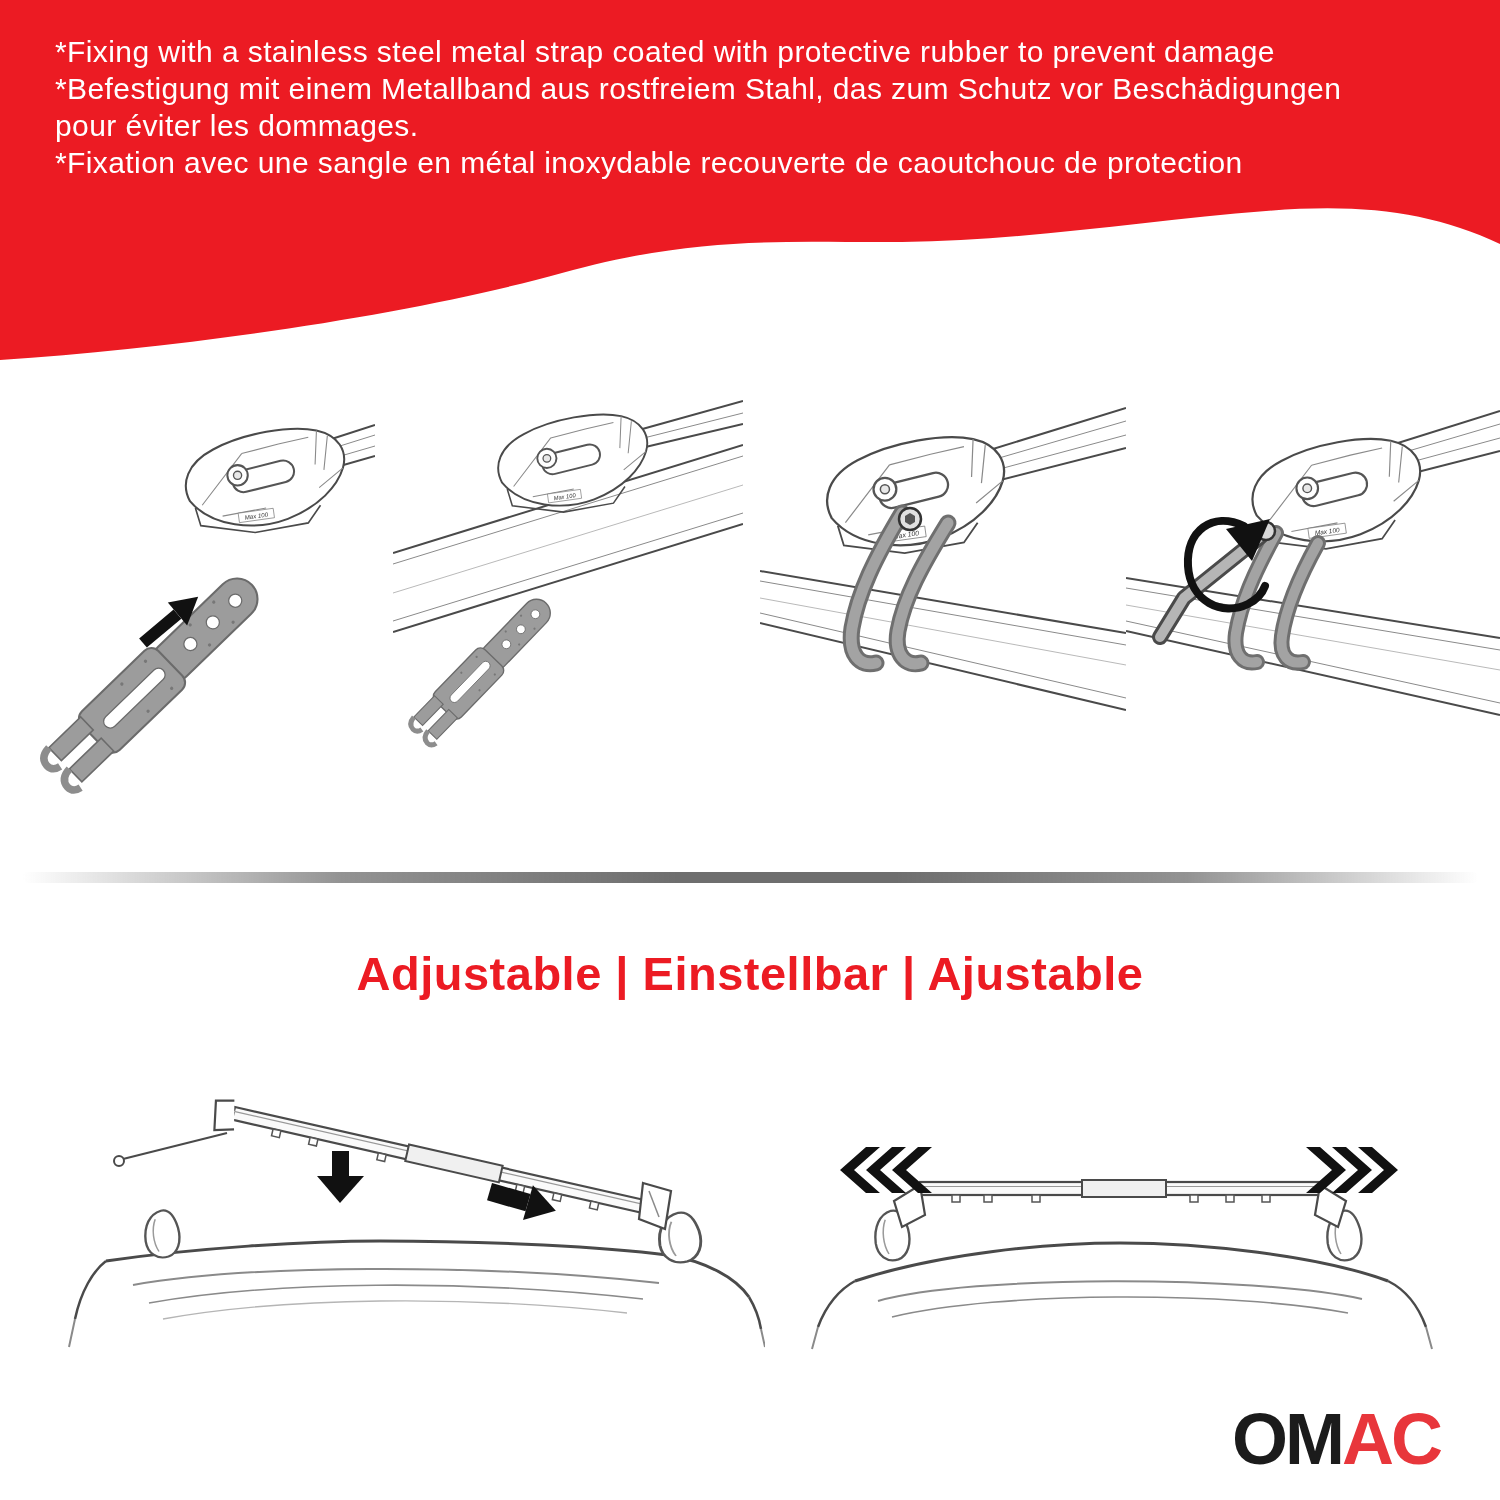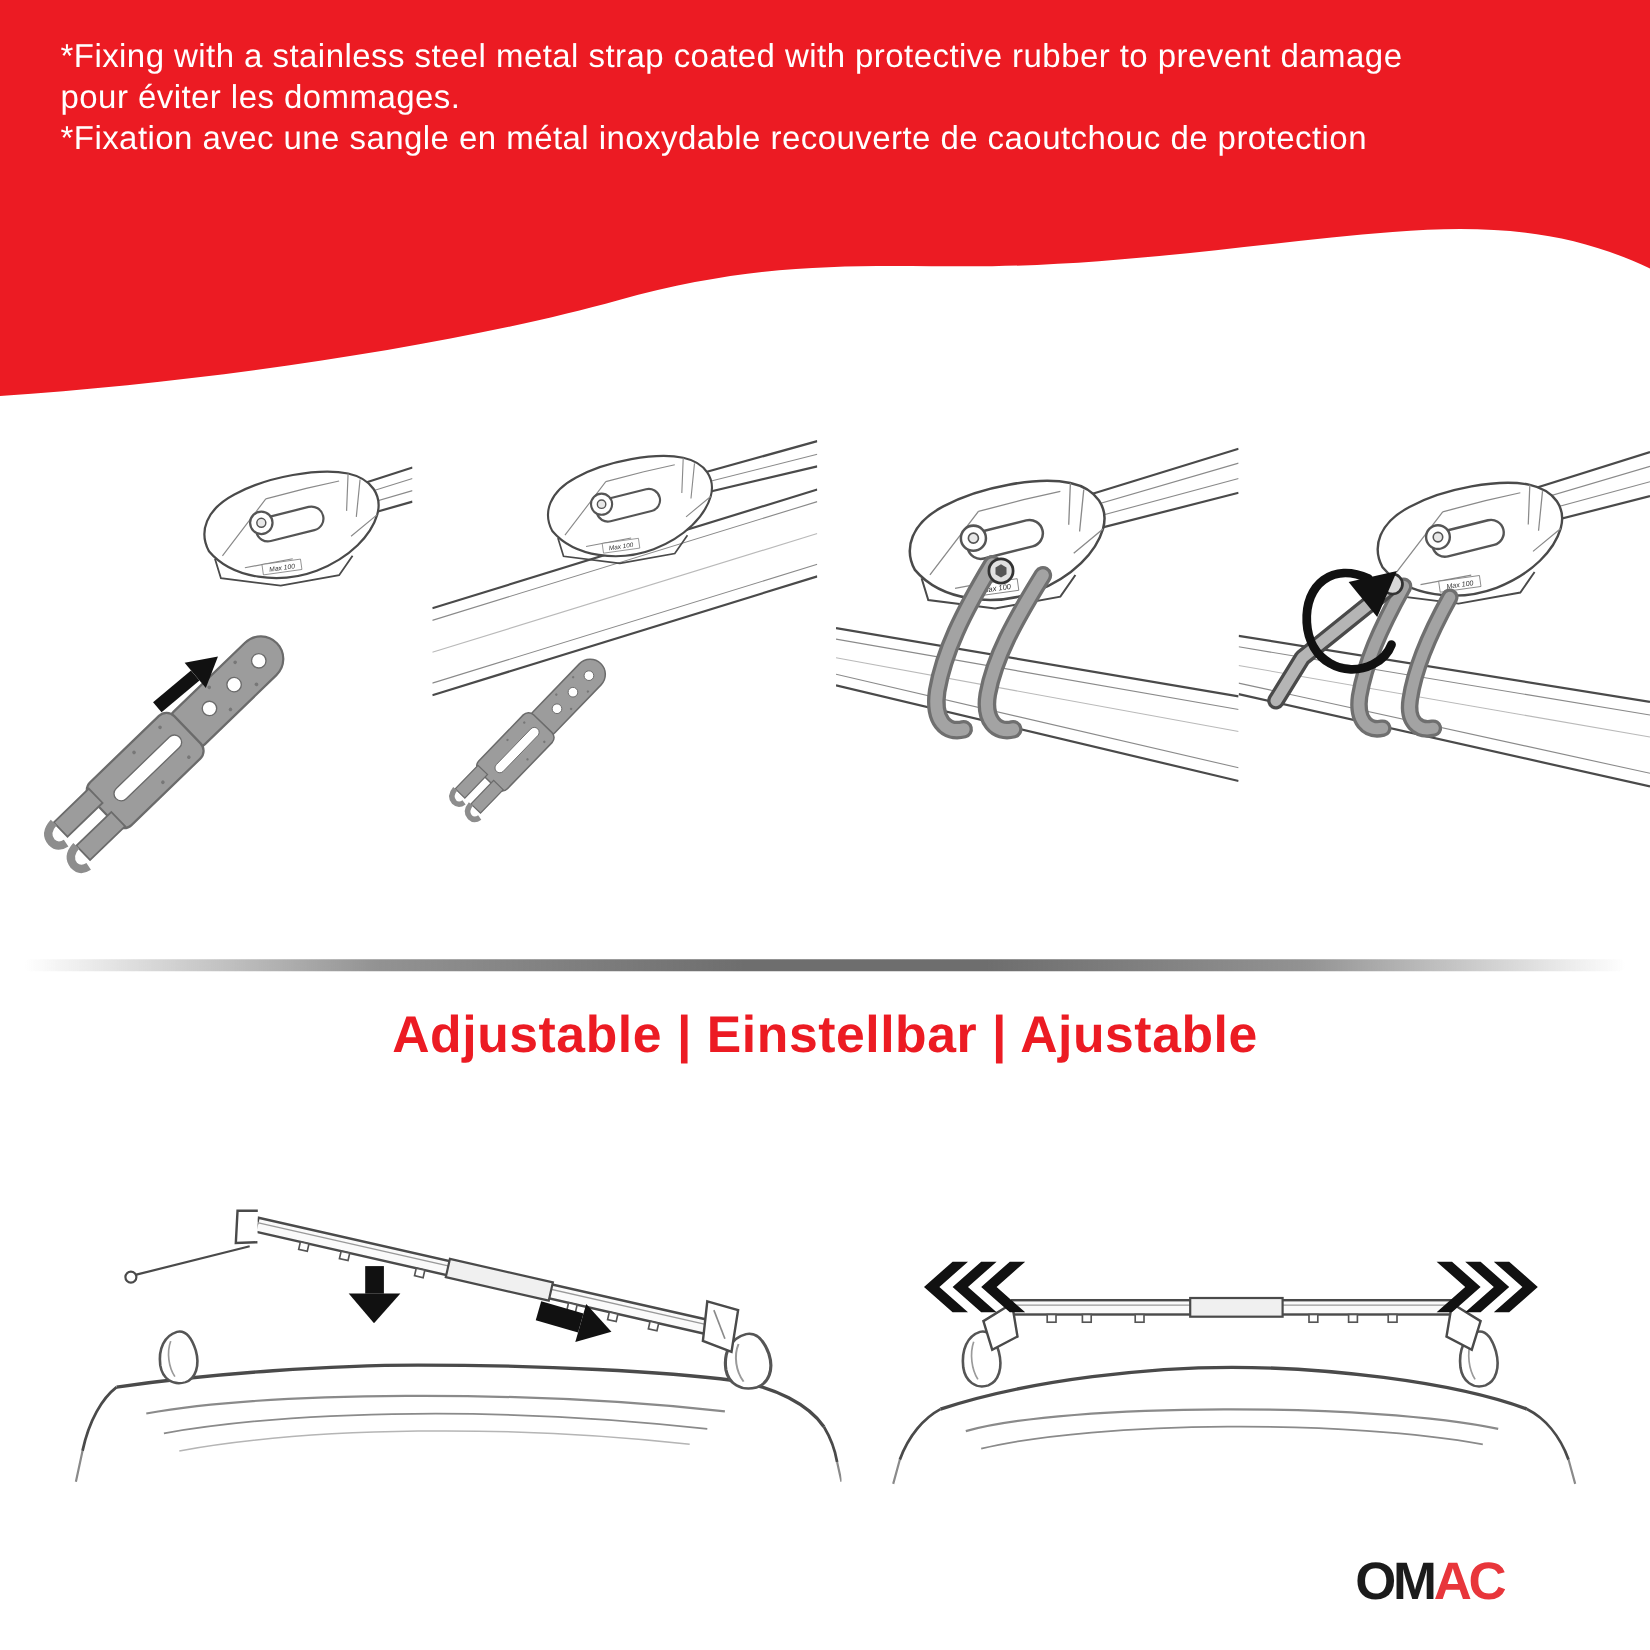--- a/index.html
+++ b/index.html
@@ -6,24 +6,24 @@
   .canvas{position:relative;width:1500px;height:1500px;background:#fff;overflow:hidden;
           font-family:"Liberation Sans",sans-serif;}
   .banner-svg{position:absolute;top:0;left:0;}
   .banner-text{position:absolute;top:33px;left:55px;width:1420px;color:#fff;
                font-size:30px;line-height:37px;letter-spacing:0.4px;font-weight:400;}
   .steps{position:absolute;top:393px;left:0;width:1500px;height:460px;}
   .step{position:absolute;top:0;margin:0;}
   .divider{position:absolute;top:872px;left:22px;width:1456px;height:11px;border-radius:6px;
            background:linear-gradient(90deg,rgba(110,110,110,0) 0%,rgba(110,110,110,.75) 22%,#6e6e6e 45%,#6e6e6e 60%,rgba(110,110,110,.75) 80%,rgba(110,110,110,0) 100%);
            filter:blur(.4px);}
-  .heading{position:absolute;top:912px;left:0;width:1500px;text-align:center;
+  .heading{position:absolute;top:946px;left:0;width:1500px;text-align:center;
            font-size:47px;font-weight:700;letter-spacing:.5px;color:#EC1B23;}
   .car{position:absolute;}
-  .logo{position:absolute;top:1404px;left:1232px;font-size:48px;font-weight:700;
+  .logo{position:absolute;top:1404px;left:1232px;font-size:72px;font-weight:700;
         letter-spacing:-3px;line-height:70px;white-space:nowrap;}
   .logo .black{color:#1b1b1b;}
   .logo .red{color:#E8363B;}
   svg .ln{stroke:#4a4a4a;fill:none;}
   svg .ln2{stroke:#8a8a8a;fill:none;}
 </style>
 </head>
 <body>
 
 <div class="canvas">
@@ -70,20 +70,21 @@
       </g>
       <path id="chvp" d="M30,0 L4,23 L30,46 L16,46 L-10,23 L16,0 Z"></path>
     </defs>
   </svg>
 
   <svg class="banner-svg" width="1500" height="380" viewBox="0 0 1500 380">
     <path d="M0,0 H1500 V244 C1432,212 1362,203 1266,211 C1150,220 1032,240 902,242 C792,243 702,234 562,273 C422,312 198,347 0,360 Z" fill="#EC1B23"></path>
   </svg>
   <div class="banner-text">
     <div>*Fixing with a stainless steel metal strap coated with protective rubber to prevent damage</div>
+    <div>*Befestigung mit einem Metallband aus rostfreiem Stahl, das zum Schutz vor Beschädigungen</div>
     <div>pour éviter les dommages.</div>
     <div>*Fixation avec une sangle en métal inoxydable recouverte de caoutchouc de protection</div>
   </div>
 
   <div class="steps">
 
     <figure class="step" style="left:25px">
       <svg width="350" height="458" viewBox="0 0 350 458">
         <g>
           <path class="ln" d="M288,52 L350,32" stroke-width="2"></path>

